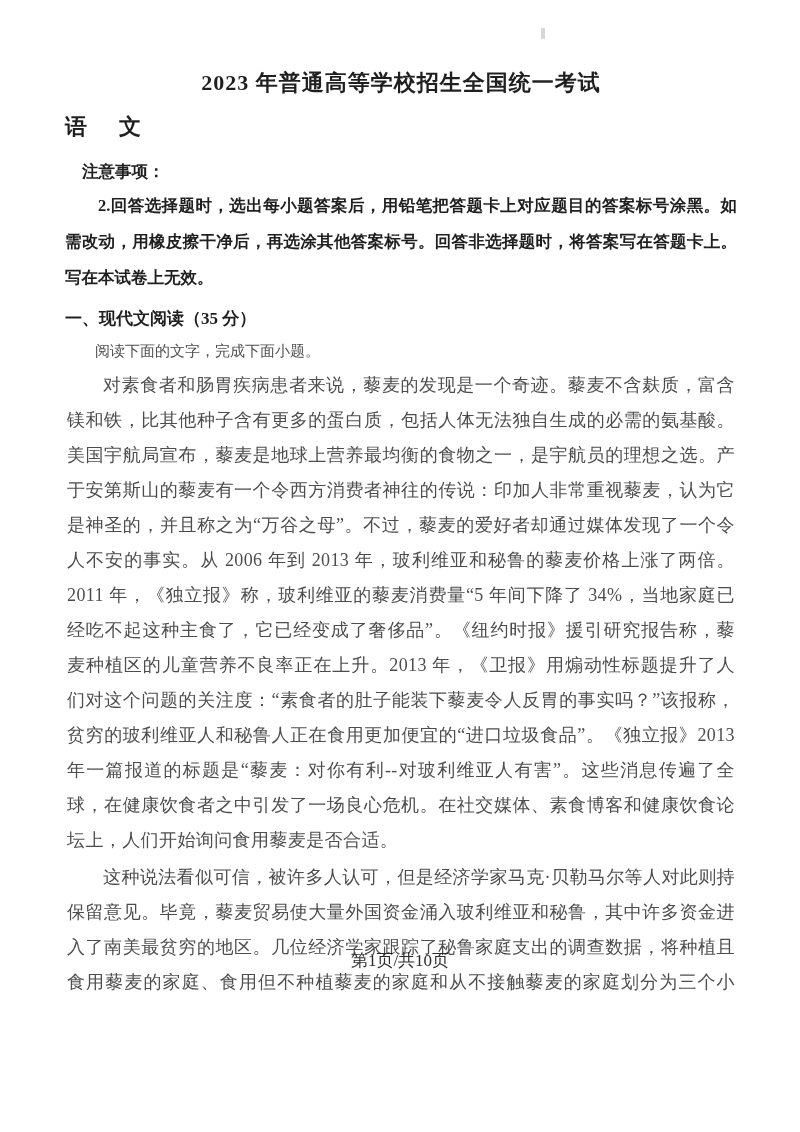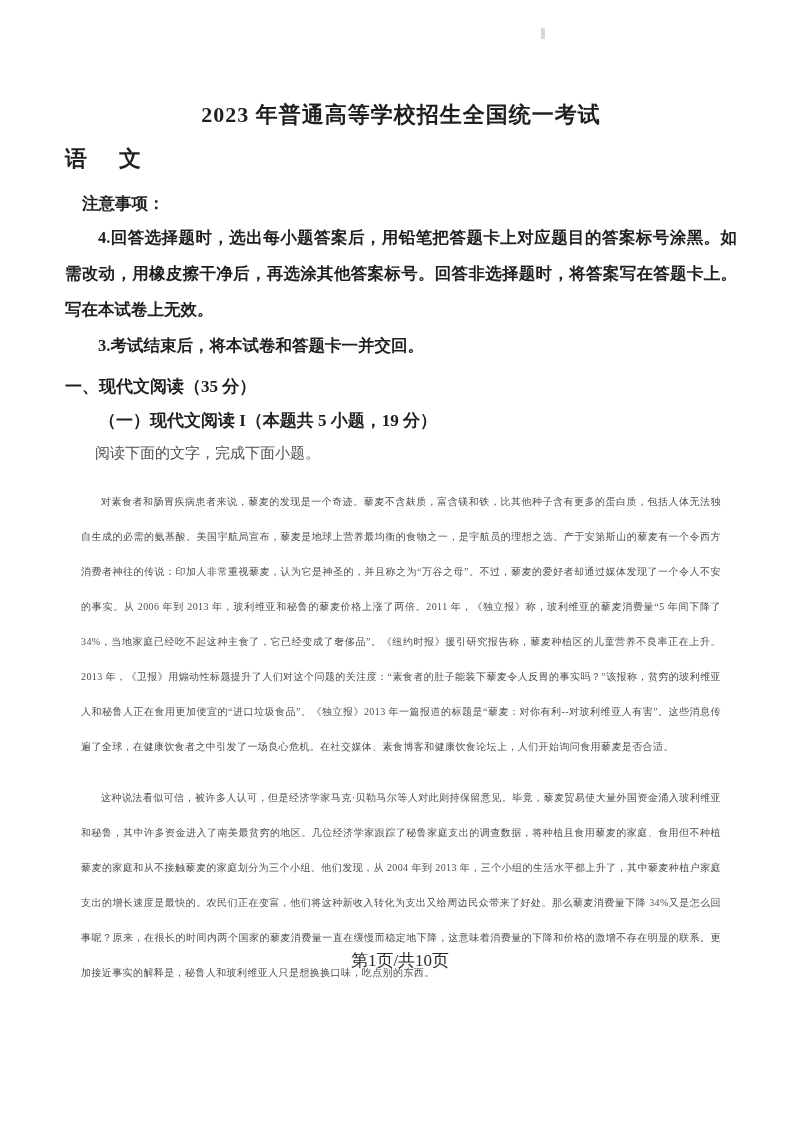--- a/index.html
+++ b/index.html
@@ -10,21 +10,21 @@
   .page {
     position: relative;
     width: 800px;
     height: 994px;
     margin: 0 auto;
     background: #ffffff;
     overflow: hidden;
     font-family: "Liberation Serif", "DejaVu Serif", serif;
     color: #1f1f1f;
     box-sizing: border-box;
-    padding: 100px 63px 0 65px;
+    padding: 68px 63px 0 65px;
   }
   .scan-mark {
     position: absolute;
     top: 28px;
     left: 541px;
     width: 4px;
     height: 11px;
     background: #d9d9d4;
   }
   .exam-title {
@@ -71,22 +71,22 @@
     text-indent: 2em;
   }
   .reading-instruction {
     margin: 0;
     font-size: 15px;
     line-height: 30px;
     text-indent: 2em;
     color: #4d4d4d;
   }
   .passage-para {
-    margin: 16px;
-    font-size: 10px;
+    margin: 2px;
+    font-size: 18px;
     line-height: 35px;
     text-indent: 2em;
     text-align: justify;
     color: #4d4d4d;
     letter-spacing: 0.4px;
   }
   .page-footer {
     position: absolute;
     left: 0;
     right: 0;
@@ -100,26 +100,24 @@
 <body>
 
 <div class="page">
   <div class="scan-mark"></div>
 
   <h1 class="exam-title">2023 年普通高等学校招生全国统一考试</h1>
   <h2 class="subject-title">语　文</h2>
 
   <div>
     <p class="notice-head">注意事项：</p>
-    <p class="notice-item">4.回答选择题时，选出每小题答案后，用铅笔把答题卡上对应题目的答案标号涂黑。如需改动，用橡皮擦干净后，再选涂其他答案标号。回答非选择题时，将答案写在答题卡上。写在本试卷上无效。</p>
-    <p class="notice-item">3.考试结束后，将本试卷和答题卡一并交回。</p>
+    <p class="notice-item">2.回答选择题时，选出每小题答案后，用铅笔把答题卡上对应题目的答案标号涂黑。如需改动，用橡皮擦干净后，再选涂其他答案标号。回答非选择题时，将答案写在答题卡上。写在本试卷上无效。</p>
   </div>
 
   <div>
     <p class="section-heading">一、现代文阅读（35 分）</p>
-    <p class="subsection-heading">（一）现代文阅读 I（本题共 5 小题，19 分）</p>
     <p class="reading-instruction">阅读下面的文字，完成下面小题。</p>
     <p class="passage-para">对素食者和肠胃疾病患者来说，藜麦的发现是一个奇迹。藜麦不含麸质，富含镁和铁，比其他种子含有更多的蛋白质，包括人体无法独自生成的必需的氨基酸。美国宇航局宣布，藜麦是地球上营养最均衡的食物之一，是宇航员的理想之选。产于安第斯山的藜麦有一个令西方消费者神往的传说：印加人非常重视藜麦，认为它是神圣的，并且称之为“万谷之母”。不过，藜麦的爱好者却通过媒体发现了一个令人不安的事实。从 2006 年到 2013 年，玻利维亚和秘鲁的藜麦价格上涨了两倍。2011 年，《独立报》称，玻利维亚的藜麦消费量“5 年间下降了 34%，当地家庭已经吃不起这种主食了，它已经变成了奢侈品”。《纽约时报》援引研究报告称，藜麦种植区的儿童营养不良率正在上升。2013 年，《卫报》用煽动性标题提升了人们对这个问题的关注度：“素食者的肚子能装下藜麦令人反胃的事实吗？”该报称，贫穷的玻利维亚人和秘鲁人正在食用更加便宜的“进口垃圾食品”。《独立报》2013 年一篇报道的标题是“藜麦：对你有利--对玻利维亚人有害”。这些消息传遍了全球，在健康饮食者之中引发了一场良心危机。在社交媒体、素食博客和健康饮食论坛上，人们开始询问食用藜麦是否合适。</p>
     <p class="passage-para">这种说法看似可信，被许多人认可，但是经济学家马克·贝勒马尔等人对此则持保留意见。毕竟，藜麦贸易使大量外国资金涌入玻利维亚和秘鲁，其中许多资金进入了南美最贫穷的地区。几位经济学家跟踪了秘鲁家庭支出的调查数据，将种植且食用藜麦的家庭、食用但不种植藜麦的家庭和从不接触藜麦的家庭划分为三个小组。他们发现，从 2004 年到 2013 年，三个小组的生活水平都上升了，其中藜麦种植户家庭支出的增长速度是最快的。农民们正在变富，他们将这种新收入转化为支出又给周边民众带来了好处。那么藜麦消费量下降 34%又是怎么回事呢？原来，在很长的时间内两个国家的藜麦消费量一直在缓慢而稳定地下降，这意味着消费量的下降和价格的激增不存在明显的联系。更加接近事实的解释是，秘鲁人和玻利维亚人只是想换换口味，吃点别的东西。</p>
   </div>
 
   <div class="page-footer">第1页/共10页</div>
 </div>
 
 </body></html>

